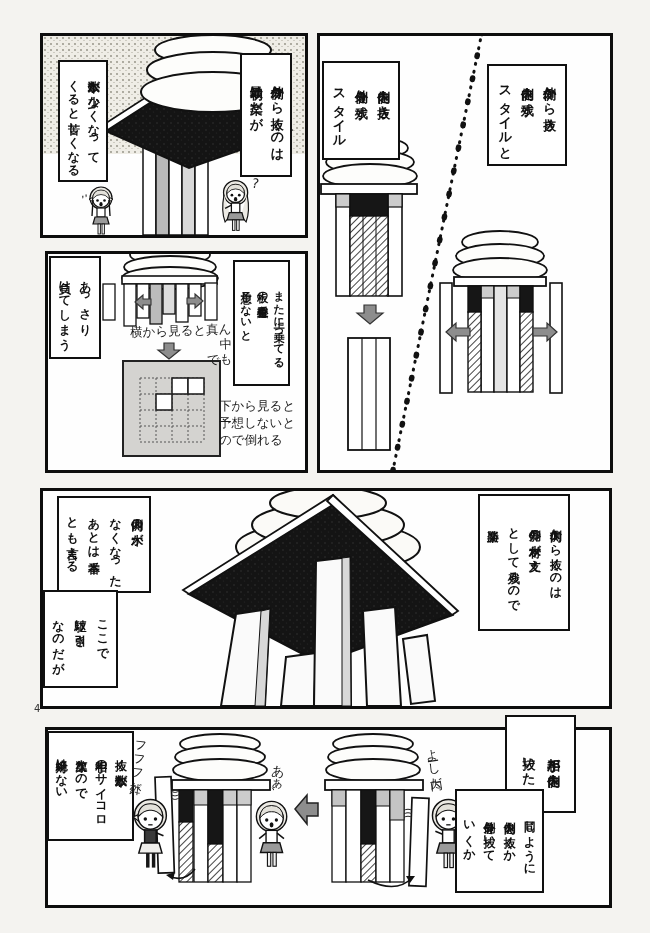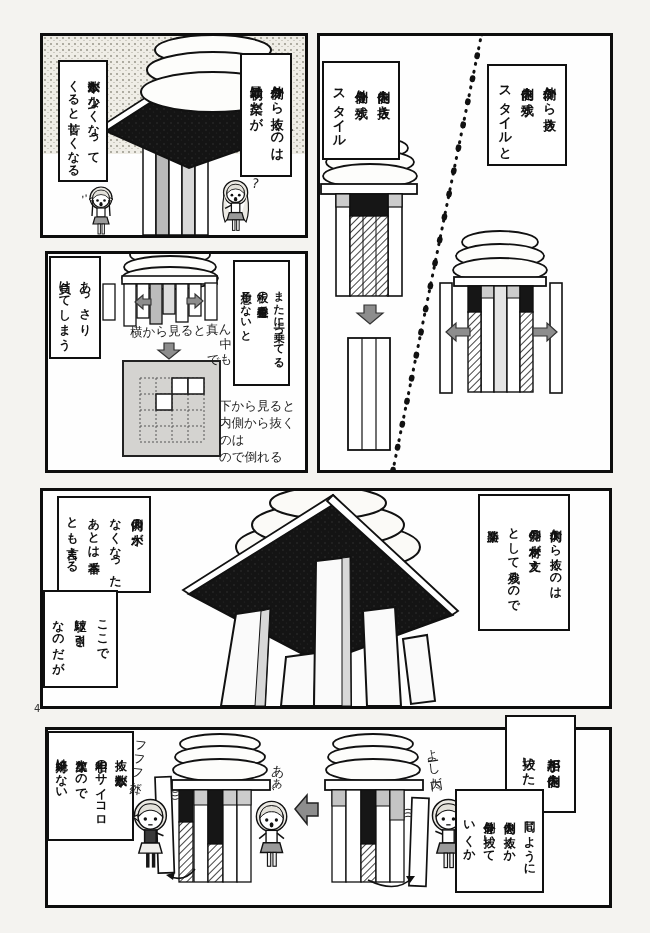--- a/index.html
+++ b/index.html
@@ -364,21 +364,21 @@
   <div class="tbox" style="left:47px;top:731px;width:87px;height:110px;">
     <span class="vtext" style="font-size:12px;line-height:1.65;">抜く本数が
 相手のサイコロ
 次第なので
 絶対はない</span>
   </div>
 
   <div class="hand" style="left:120px;top:323px;width:112px;font-size:12.5px;line-height:1.2;text-align:right;white-space:pre-line;transform:rotate(-2deg);">横から見ると真ん中
 でも</div>
   <div class="hand" style="left:219px;top:398px;width:84px;font-size:12.5px;line-height:1.35;white-space:pre-line;">下から見ると
-内側から抜くのは
+予想しないと
 ので倒れる</div>
   <div class="hand vhand" style="left:130px;top:733px;font-size:12px;transform:rotate(7deg);">フフフ外だ</div>
   <div class="hand vhand" style="left:424px;top:740px;font-size:12.5px;transform:rotate(-8deg);">よーし内だ</div>
   <div class="hand vhand" style="left:268px;top:756px;font-size:13px;transform:rotate(4deg);">あぁ、</div>
   <div class="sfx" style="left:252px;top:176px;font-size:13px;transform:rotate(10deg);">?</div>
   <div class="sfx" style="left:82px;top:193px;font-size:11px;transform:rotate(-20deg);">’’</div>
 
   <div class="pagenum" style="left:34px;top:703px;">4</div>
 </div>
 

